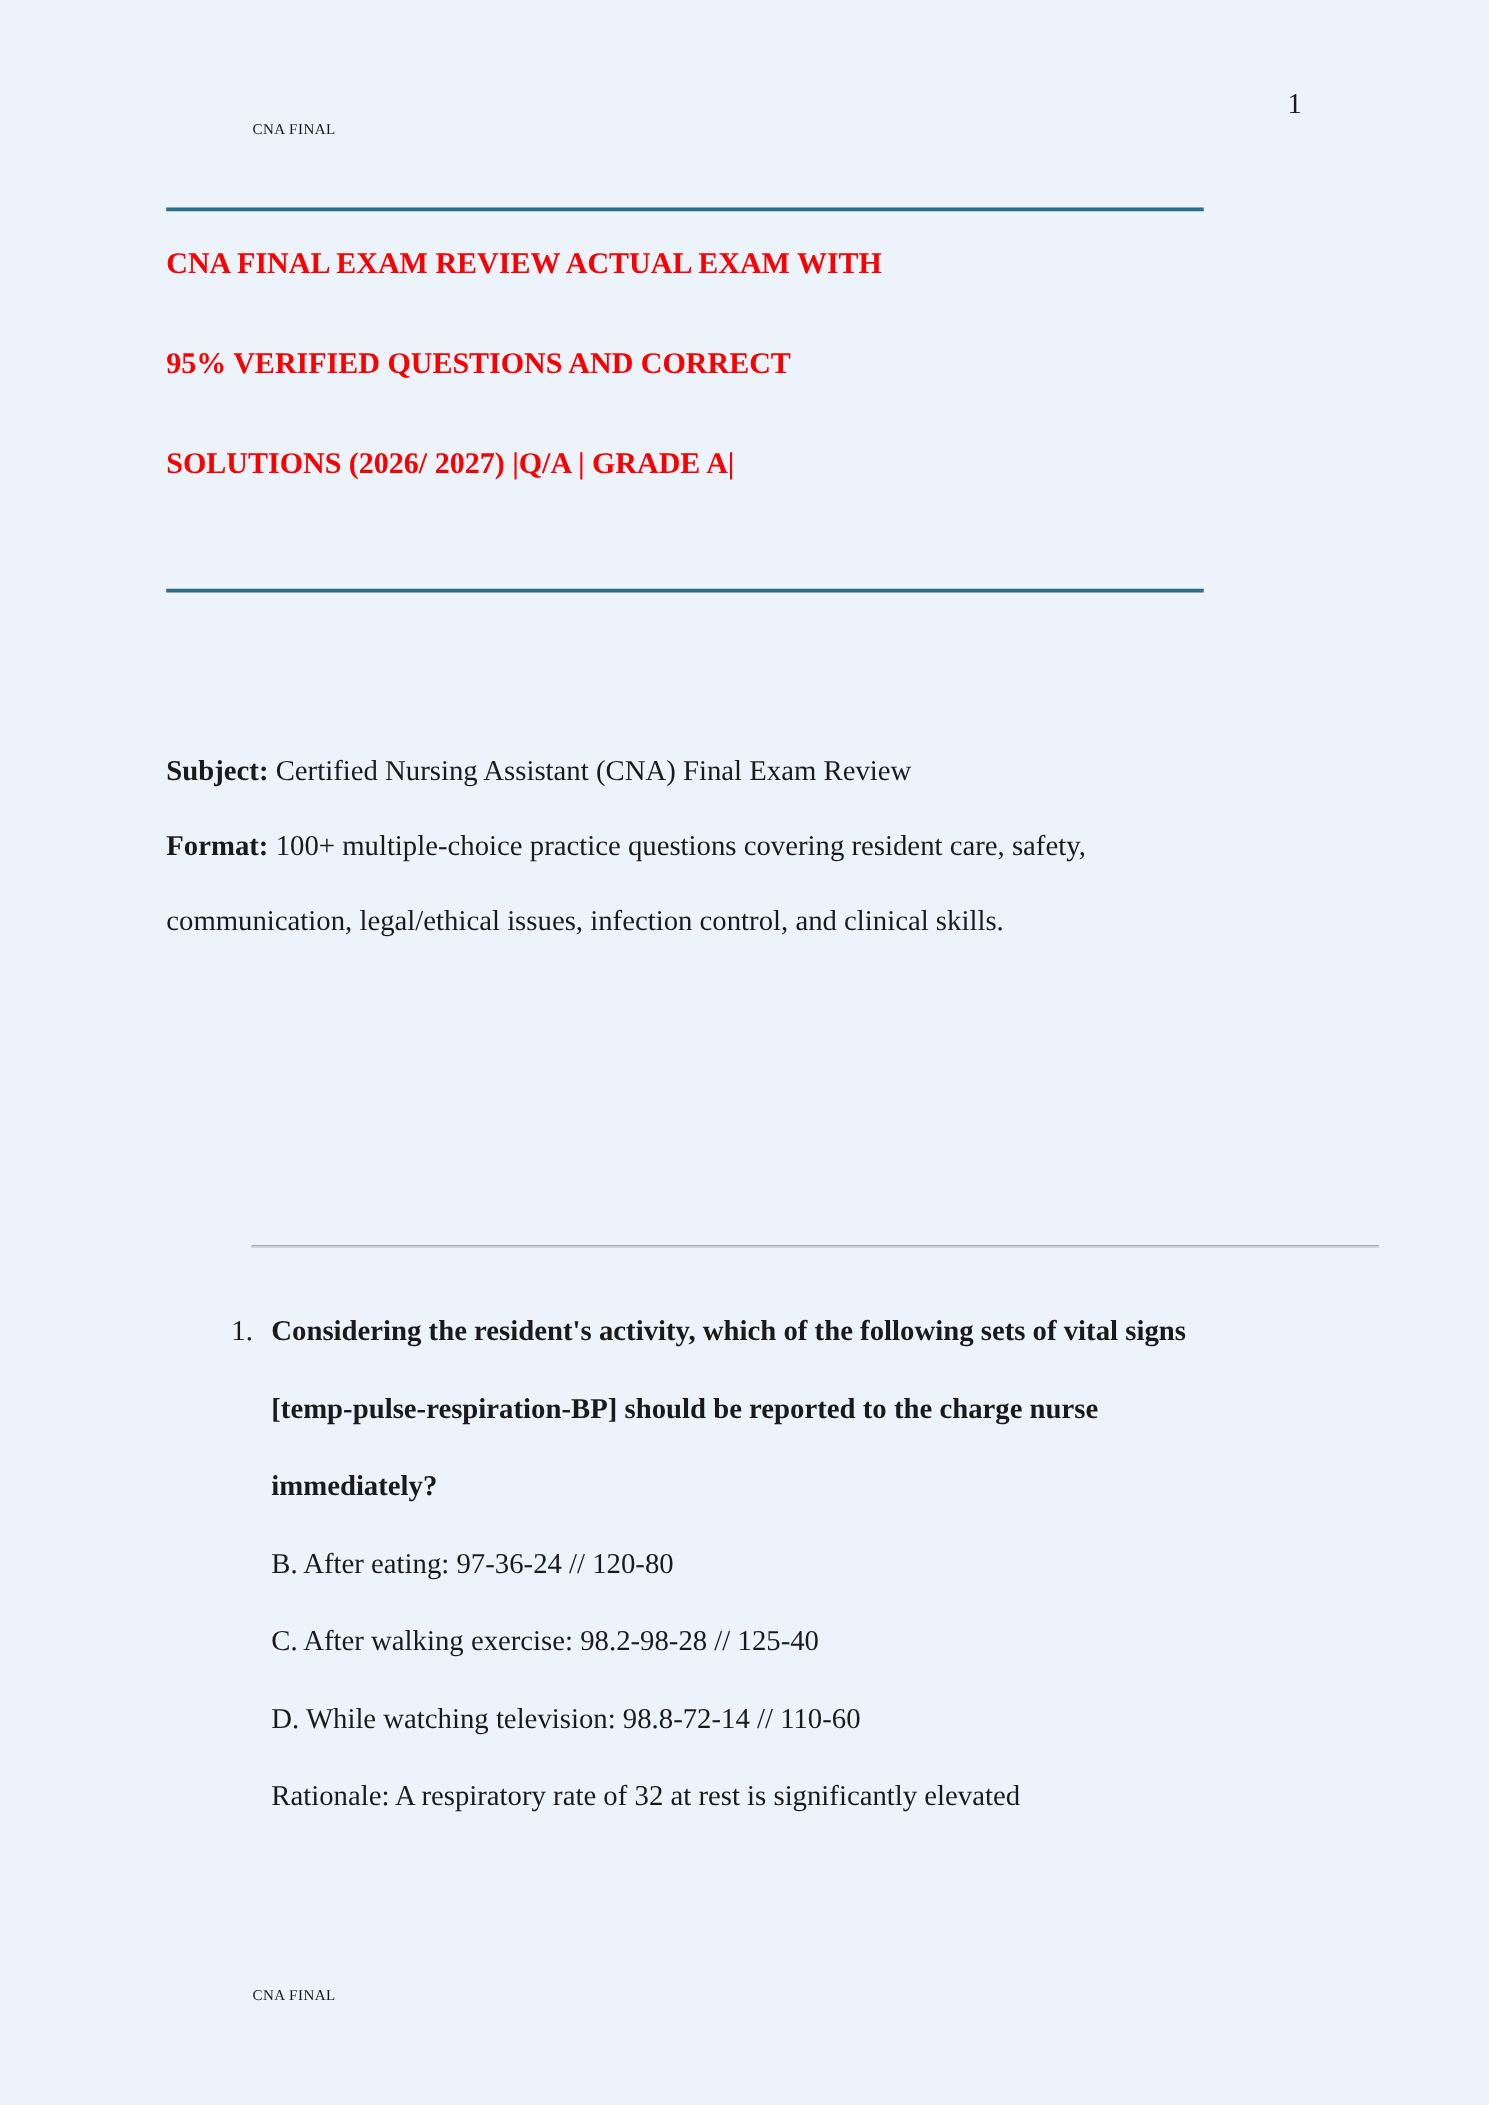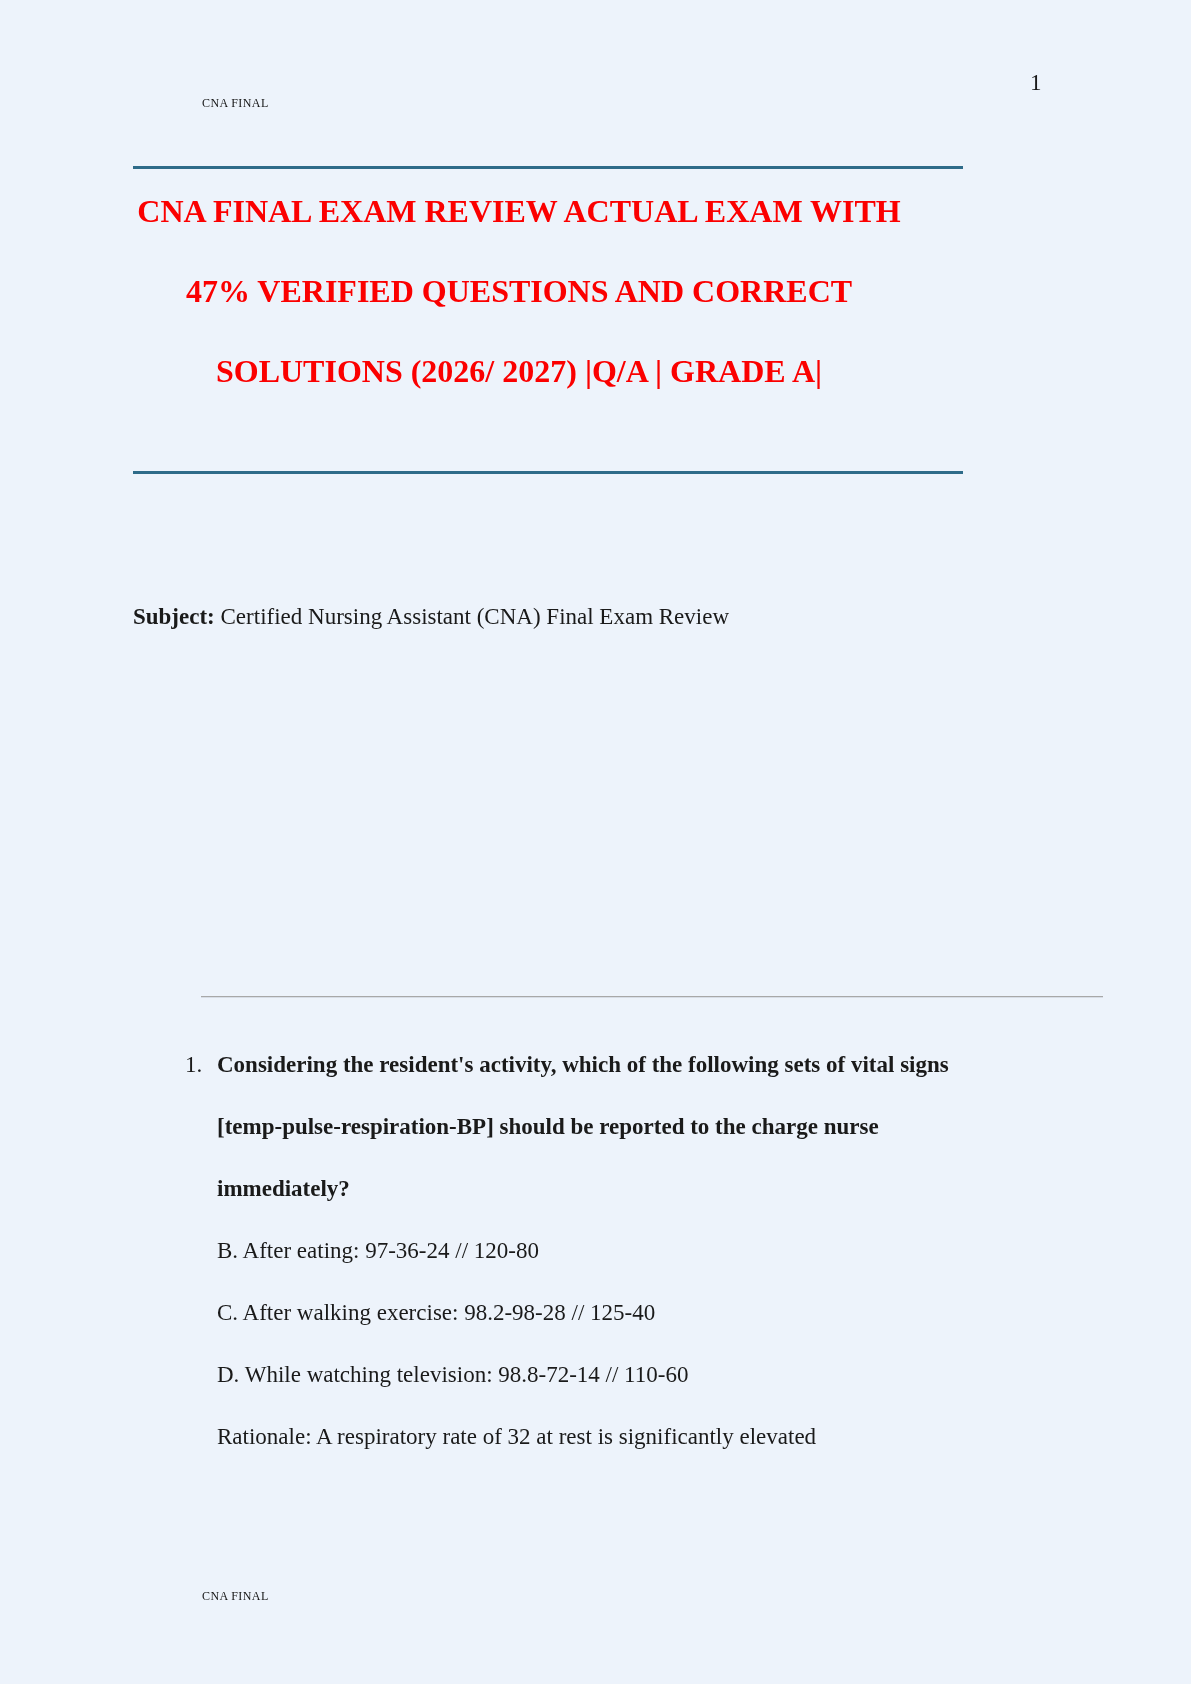--- a/index.html
+++ b/index.html
@@ -32,24 +32,23 @@
   }
   .title-block{
     position:absolute;left:133px;top:166px;
     width:830px;
     border-top:3px solid var(--rule-blue);
     border-bottom:3px solid var(--rule-blue);
     padding:2px 58px 60px 0;
   }
   .title-line{
     width:100%;
-    text-align:center;
     font-weight:bold;
     color:var(--title-red);
-    font-size:32px;
+    font-size:24px;
     line-height:80px;
     white-space:nowrap;
   }
   .meta-block{
     position:absolute;left:133px;top:587px;
     width:855px;
     font-size:23px;line-height:60px;
   }
   .meta-para{margin:0;font-family:Liberation Serif, serif;}
   .meta-para b{font-weight:bold;}
@@ -79,27 +78,28 @@
 
 <div class="page">
 
   <div class="running-head">CNA FINAL</div>
 
   <div class="page-number">1</div>
 
   <div class="title-block">
     <div id="title-lines">
         <div class="title-line">CNA FINAL EXAM REVIEW ACTUAL EXAM WITH</div>
-        <div class="title-line">47% VERIFIED QUESTIONS AND CORRECT</div>
+        <div class="title-line">95% VERIFIED QUESTIONS AND CORRECT</div>
         <div class="title-line">SOLUTIONS (2026/ 2027) |Q/A | GRADE A|</div>
       </div>
   </div>
 
   <div class="meta-block" id="meta-block">
       <p class="meta-para"><b>Subject:</b><span> Certified Nursing Assistant (CNA) Final Exam Review</span></p>
+      <p class="meta-para"><b>Format:</b><span> 100+ multiple-choice practice questions covering resident care, safety, communication, legal/ethical issues, infection control, and clinical skills.</span></p>
     </div>
 
   <div class="rule-gray"></div>
 
   <div class="question-block">
     <div class="q-item">
       <span class="q-num">1.</span>
       <div class="q-text">Considering the resident's activity, which of the following sets of vital signs [temp-pulse-respiration-BP] should be reported to the charge nurse immediately?</div>
       <div id="options">
           <div class="q-option"><span class="opt-letter">B. </span><span class="opt-text">After eating: 97-36-24 // 120-80</span></div>

